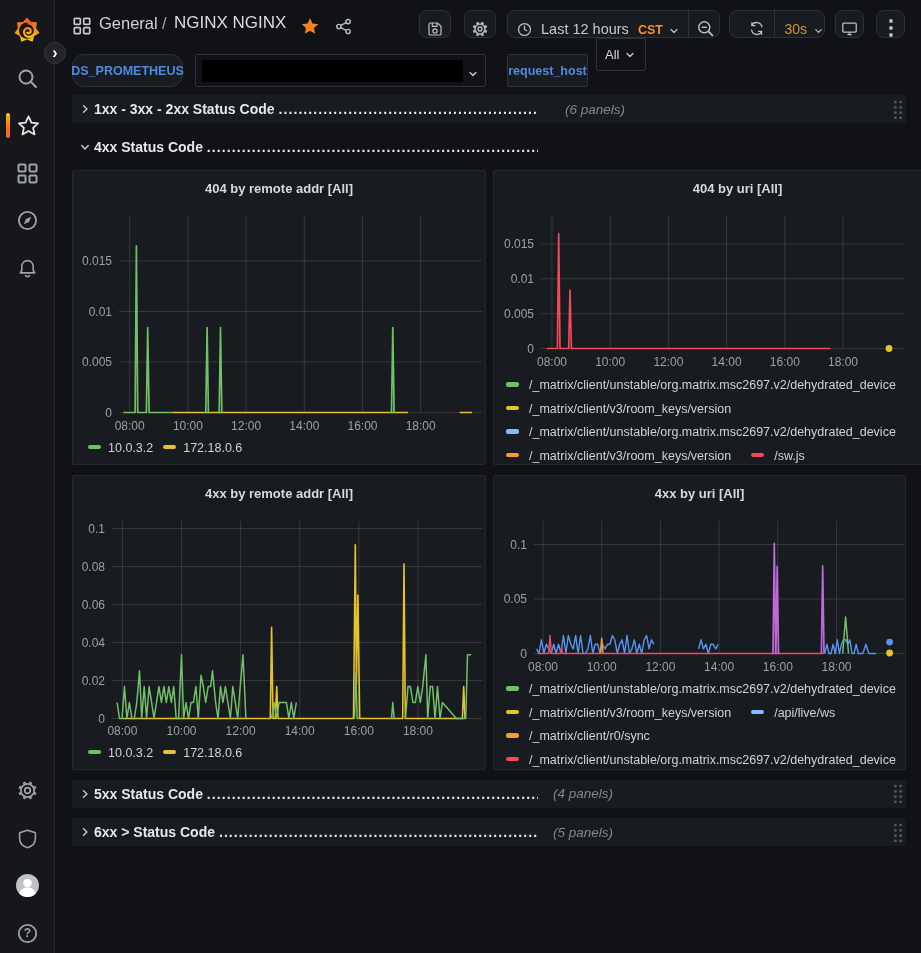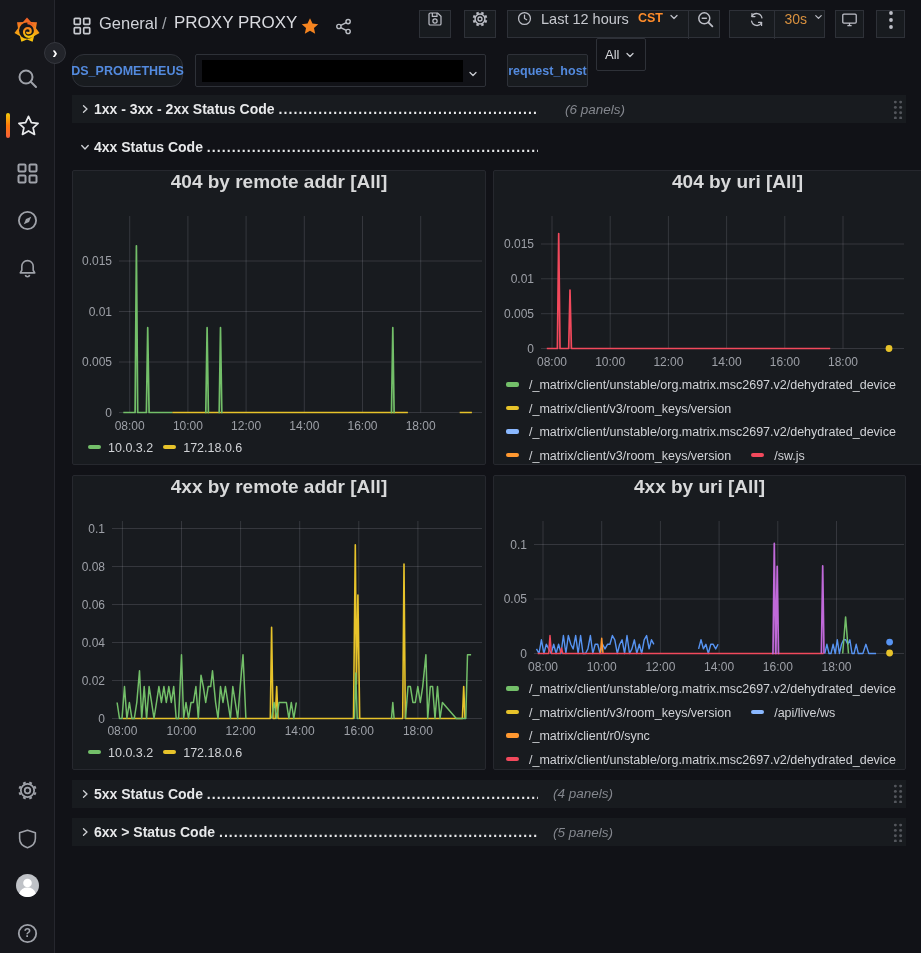--- a/index.html
+++ b/index.html
@@ -1,24 +1,24 @@
 <!DOCTYPE html>
 <html><head><meta charset="utf-8"><style>
 *{margin:0;padding:0;box-sizing:border-box}
 html,body{width:921px;height:953px;background:#111217;font-family:"Liberation Sans",sans-serif;overflow:hidden}
 .abs{position:absolute}
 #root{position:relative;width:921px;height:953px;color:#ccccdc}
 #side{position:absolute;left:0;top:0;width:55px;height:953px;background:#16171c;border-right:1px solid #26272e}
 #expand{position:absolute;left:44px;top:42px;width:22px;height:22px;border-radius:50%;background:#22242a;border:1px solid #35373e;color:#e8e8ec;text-align:center;z-index:5}
-.btn{position:absolute;height:28px;top:10px;background:#181b1f;border:1px solid #2e3138;border-radius:0;display:flex;align-items:flex-start;justify-content:center;color:#bdbfc7}
+.btn{position:absolute;height:28px;top:10px;background:#181b1f;border:1px solid #2e3138;border-radius:8px;display:flex;align-items:flex-end;justify-content:center;color:#bdbfc7}
 .rowhead{position:absolute;left:72px;width:834px;height:28px;display:flex;align-items:center;color:#e7e8ea;font-size:14px;font-weight:bold}
 .rdots{letter-spacing:1.1px;overflow:hidden;white-space:nowrap}
 .rowbg{background:#181b1f}
 .panel{position:absolute;background:#181b1f;border:1px solid #26282e;border-radius:2px;overflow:hidden}
-.ptitle{position:absolute;width:100%;text-align:center;top:0;font-size:19px;font-weight:bold;color:#d8d9da}
+.ptitle{position:absolute;width:100%;text-align:center;top:10px;font-size:13px;font-weight:bold;color:#d8d9da}
 .leg{position:absolute;font-size:12.5px;color:#d0d2d6;white-space:nowrap;overflow:hidden}
 .dash{display:inline-block;width:13px;height:4.5px;border-radius:2px;vertical-align:middle;margin-right:7px;position:relative;top:-1px}
 .legrow{height:23.5px;line-height:23.5px}
 .legrow .dash{margin-right:10px}
 .csvg{position:absolute;left:0;top:0}
 </style></head><body>
 <div id="root">
 <div id="side">
       <svg class="abs" style="left:14px;top:17px" width="26" height="26" viewBox="0 0 26 26">
 <defs>
@@ -80,21 +80,21 @@
     </div>
     <div id="expand" style="font-size:16px;line-height:19px;font-weight:bold;color:#fff">›</div>
     <svg class="abs" style="left:73px;top:17px" width="18" height="18" viewBox="0 0 21 21" fill="none" stroke="#c8cad0" stroke-width="2">
 <rect x="1.5" y="1.5" width="7" height="7" rx="1"></rect>
       <rect x="12.5" y="1.5" width="7" height="7" rx="1"></rect>
 <rect x="1.5" y="12.5" width="7" height="7" rx="1"></rect>
       <rect x="12.5" y="12.5" width="7" height="7" rx="1"></rect>
     </svg>
     <div class="abs" style="left:99px;top:14px;font-size:16.5px;color:#d0d2d8">General</div>
     <div class="abs" style="left:162px;top:14px;font-size:16.5px;color:#9ea2a8">/</div>
-    <div class="abs" style="left:174px;top:13px;font-size:17px;color:#dadbe0">PROXY PROXY</div>
+    <div class="abs" style="left:174px;top:13px;font-size:17px;color:#dadbe0">NGINX NGINX</div>
     <svg class="abs" style="left:301px;top:17px" width="18" height="18" viewBox="0 0 24 24">
 <polygon fill="#f58420" points="12,1.5 15.3,8.6 23,9.5 17.3,14.7 18.9,22.3 12,18.4 5.1,22.3 6.7,14.7 1,9.5 8.7,8.6"></polygon>
     </svg>
     <svg class="abs" style="left:335px;top:18px" width="17" height="17" viewBox="0 0 24 24" fill="none" stroke="#b9bcc3" stroke-width="2">
 <circle cx="18.5" cy="5" r="3"></circle>
       <circle cx="5.5" cy="12" r="3"></circle>
       <circle cx="18.5" cy="19" r="3"></circle>
 <path d="M8.2 10.5 L15.8 6.5 M8.2 13.5 L15.8 17.5"></path>
     </svg>
     <div class="btn" style="left:419px;width:32px">

